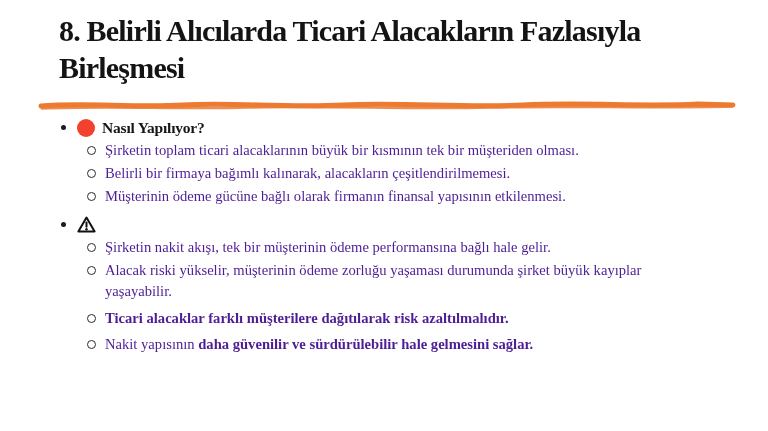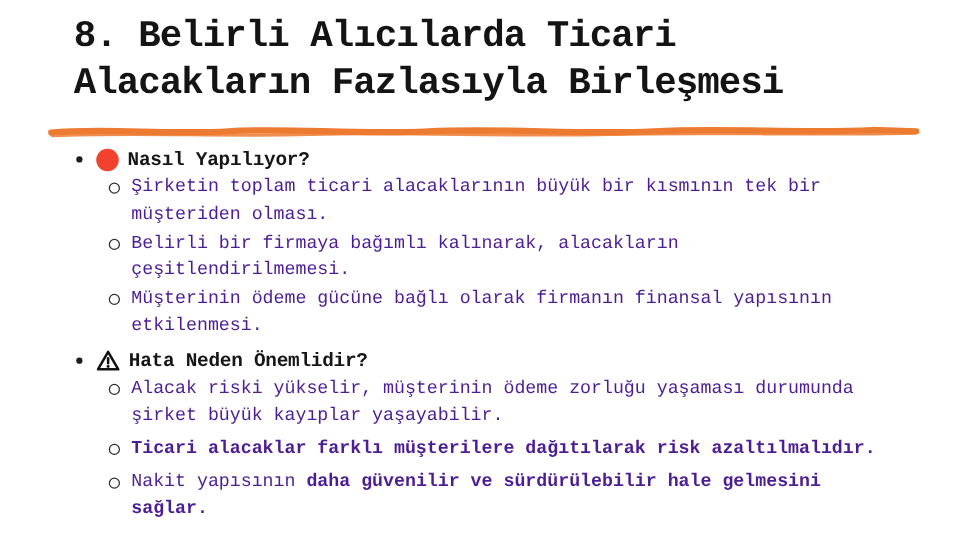--- a/index.html
+++ b/index.html
@@ -1,20 +1,20 @@
 <!DOCTYPE html>
 <html lang="tr"><head>
 <meta charset="utf-8">
 <style>
   html,body{margin:0;padding:0;background:#fff;}
   .slide{
     position:relative;
     width:748px;height:431px;
     background:#ffffff;
-    font-family:Liberation Mono, monospace;
+    font-family:Liberation Serif, serif;
     color:#1b1b1b;
     overflow:hidden;
     padding-left:18px;
   }
   .title{
     position:absolute;
     left:59px;top:12px;
     width:645px;
     margin:0;
     font-size:30px;
@@ -143,23 +143,26 @@
     <section>
       <div class="h-row">
         <span class="dot"></span>
         <span class="icon">
           <svg width="19" height="17" viewBox="0 0 24 22">
             <path d="M12 2 L22.5 20 H1.5 Z" fill="none" stroke="#111" stroke-width="2.6" stroke-linejoin="round"></path>
             <line x1="12" y1="8.5" x2="12" y2="13.8" stroke="#111" stroke-width="2.6" stroke-linecap="round"></line>
             <circle cx="12" cy="17.1" r="1.55" fill="#111"></circle>
           </svg>
         </span>
-        <h2>Hata Neden Önemlidir?</h2>
       </div>
       <ul>
+        <li>
+          <span class="circ"></span>
+          <span class="t"><span>Şirketin nakit akışı, tek bir müşterinin ödeme performansına bağlı hale gelir.</span></span>
+        </li>
         <li>
           <span class="circ"></span>
           <span class="t"><span>Alacak riski yükselir, müşterinin ödeme zorluğu yaşaması durumunda şirket büyük kayıplar yaşayabilir.</span></span>
         </li>
       </ul>
     </section>
 
     <section>
       <ul>
         <li>

